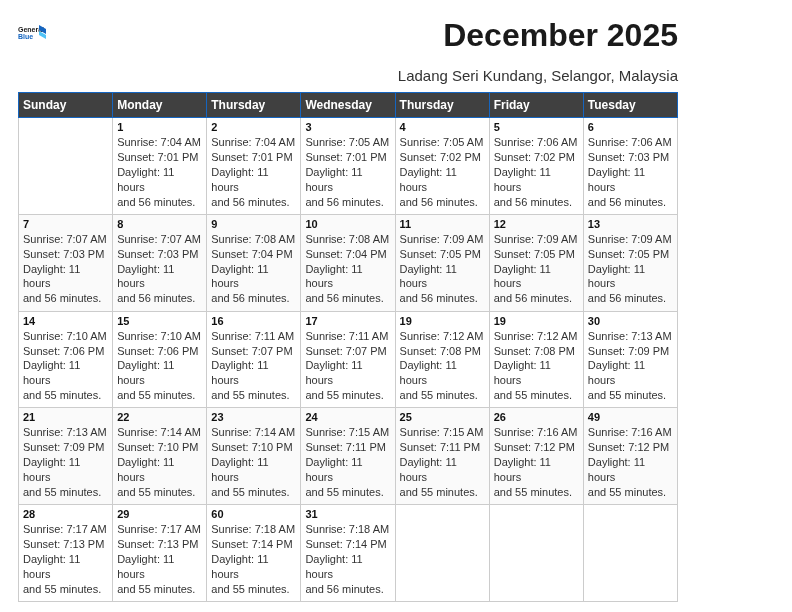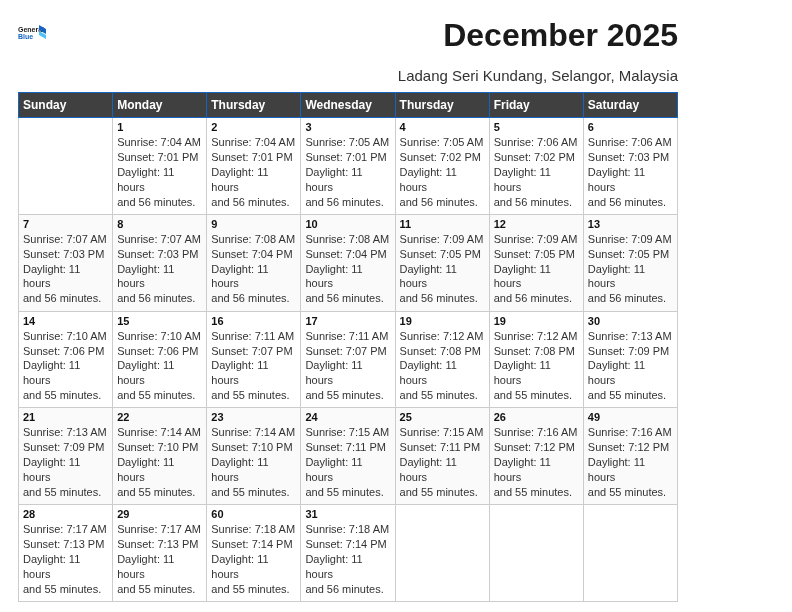--- a/index.html
+++ b/index.html
@@ -115,21 +115,21 @@
 
   <table class="calendar">
     <thead>
       <tr>
       <th>Sunday</th>
           <th>Monday</th>
           <th>Thursday</th>
           <th>Wednesday</th>
           <th>Thursday</th>
           <th>Friday</th>
-          <th>Saturday</th>
+          <th>Tuesday</th>
         </tr>
     </thead>
     <tbody id="calendar-body">
     <tr>
           <td class="empty-cell"></td>
           <td>
             <div class="day-number">1</div>
             <div class="day-info" style="white-space: pre-line;">Sunrise: 7:04 AM
 Sunset: 7:01 PM
 Daylight: 11 hours

